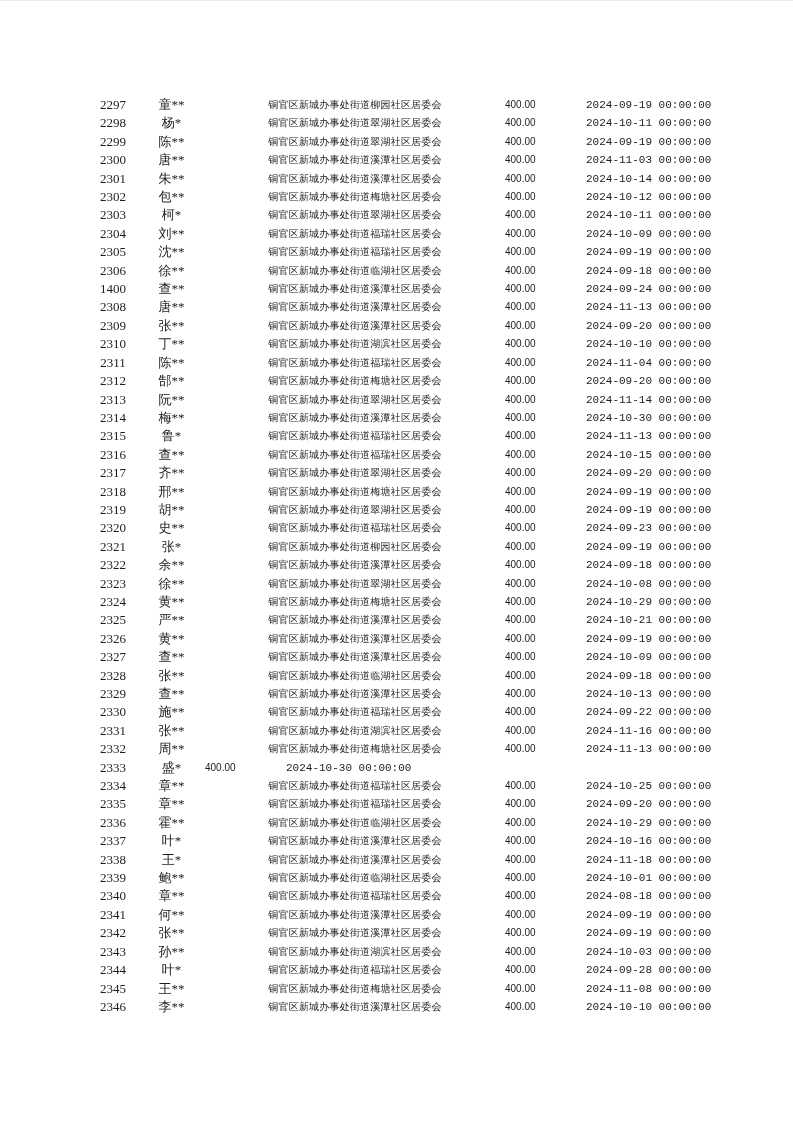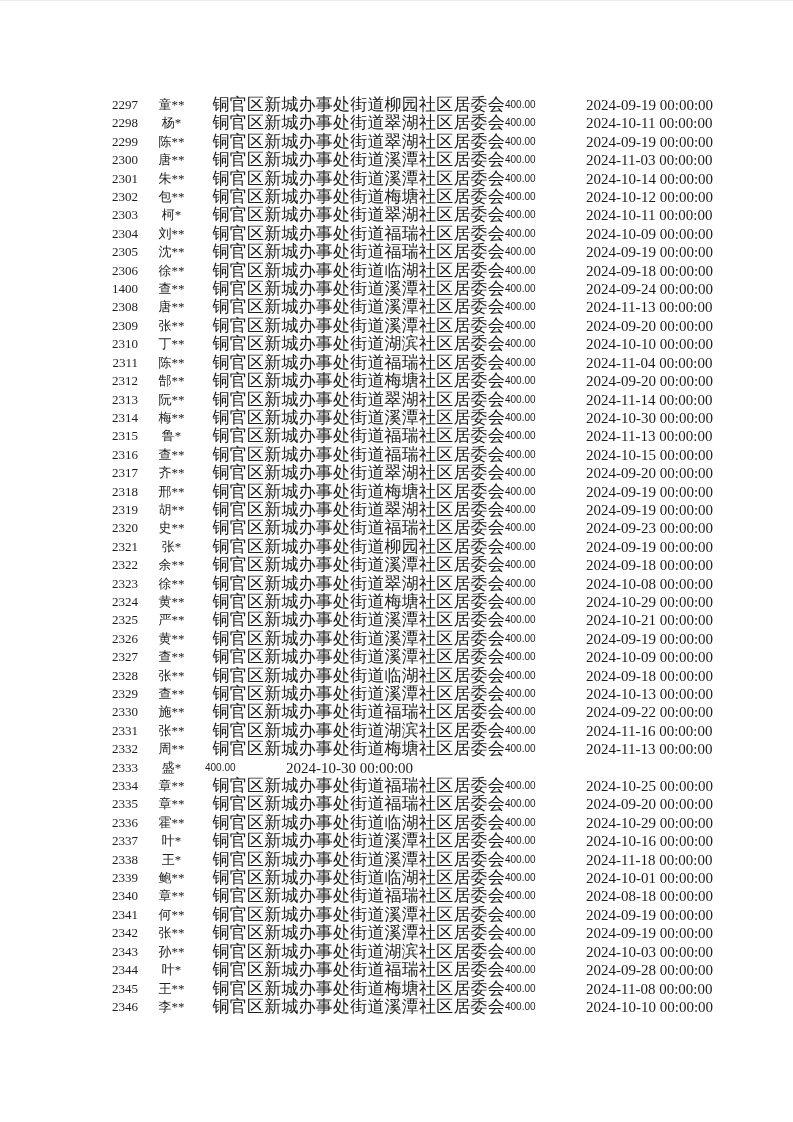--- a/index.html
+++ b/index.html
@@ -28,46 +28,46 @@
     line-height: 18.42px;
     white-space: nowrap;
     color: #1c1c1c;
   }
   .cell { overflow: visible; }
   .cell.num {
     margin-left: 88px;
     width: 50px;
     font-family: "Liberation Serif", "DejaVu Serif", serif;
     font-size: 13px;
-    text-align: right;
+    text-align: center;
   }
   .cell.name {
     width: 67px;
     text-align: center;
     font-family: "Liberation Serif", "DejaVu Serif", serif;
     font-size: 13px;
   }
   .cell.org {
     width: 300px;
-    text-align: right;
+    text-align: center;
     font-family: "Liberation Serif", "DejaVu Serif", serif;
-    font-size: 17px;
+    font-size: 10px;
     letter-spacing: 0.2px;
   }
   .cell.amount {
     width: 81px;
     text-align: left;
     font-family: "Liberation Sans", "DejaVu Sans", sans-serif;
     font-size: 10px;
   }
   .cell.date {
     width: 130px;
     text-align: left;
-    font-family: Liberation Serif, serif;
-    font-size: 15px;
+    font-family: Liberation Mono, monospace;
+    font-size: 11px;
   }
 </style>
 </head>
 <body>
 
 <div class="page">
   <div class="records-table">
   <div class="row">
     <span class="cell num">2297</span>
     <span class="cell name">童**</span>

